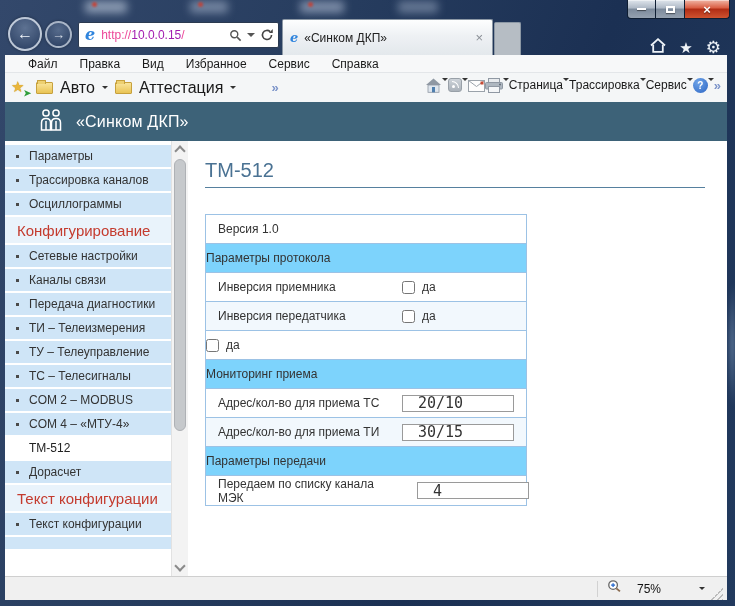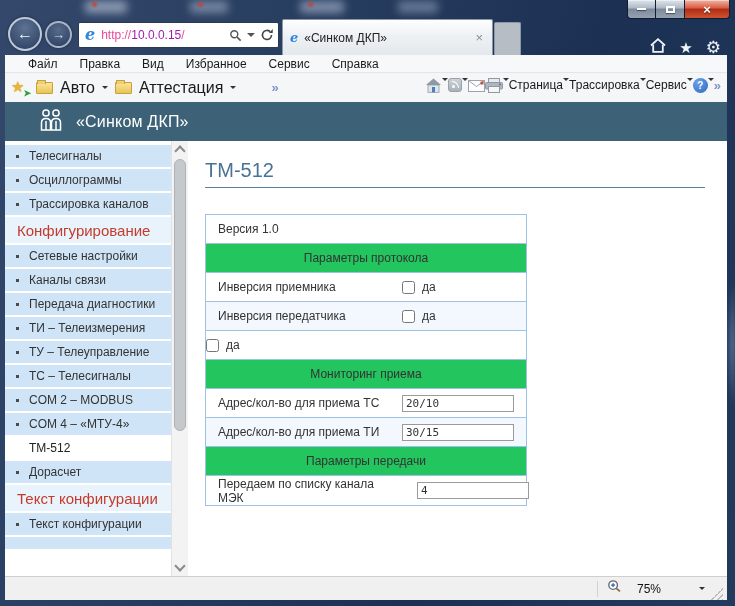--- a/index.html
+++ b/index.html
@@ -122,27 +122,27 @@
     border:1px solid #aeb1b5; border-radius:7px; }
 
   .content { flex:1; background:#fff; padding:18px 0 0 17px; overflow:hidden; }
   .page-heading { font-size:20px; color:#4a7293; padding-bottom:5px; border-bottom:1px solid #56809e; width:500px; }
 
   .cfg-table { margin-top:26px; width:322px; border:1px solid #9cc2e5; }
   .trow { height:29px; display:flex; align-items:center; border-bottom:1px solid #9cc2e5;
     background:#fff; font-size:12px; color:#333; }
   .trow:last-child { border-bottom:none;gap:15px; }
   .trow.alt { background:#f2f8fd; }
-  .trow.thead { background:#22c55e; justify-content:center; }
+  .trow.thead { background:#7dd3fc; }
   .t-label { padding-left:12px; width:196px; flex:none; }
   .t-label.wide { width:auto; }
   .t-ctrl { display:flex; align-items:center; gap:7px; }
   .t-ctrl input[type=checkbox] { width:13px; height:13px; margin:0; }
   .t-input { width:112px; height:17px; border:1px solid #9a9a9a; font-family:"DejaVu Sans Mono",monospace;
-    font-size:11px; color:#333; padding:0 3px; }
+    font-size:15px; color:#333; padding:0 15px; }
 
   
   .statusbar { height:24px; background:#f0f0f0; border-top:1px solid #cfcfcf;
     display:flex; align-items:center; justify-content:flex-end; padding-right:4px; position:relative; }
   .status-sep { width:1px; height:16px; background:#d2d2d2; margin-right:9px; }
   .zoom-text { font-size:12px; color:#111; margin-left:15px; }
   .zoom-caret { margin-left:38px; }
   .grip { width:12px; height:12px; margin-left:6px; align-self:flex-end;
     background:
       linear-gradient(135deg,transparent 50%,#bbb 50%,#bbb 58%,transparent 58%,transparent 72%,#bbb 72%,#bbb 80%,transparent 80%,transparent 92%,#bbb 92%);
@@ -293,23 +293,23 @@
           <path d="M13.5 22v-7.2c0-2.6 2-4.2 4.5-4.2s4.5 1.6 4.5 4.2V22z"></path>
           <line x1="8" y1="13" x2="8" y2="22"></line>
             <line x1="18" y1="13" x2="18" y2="22"></line>
         </svg>
       </span>
       <span class="app-title">«Синком ДКП»</span>
     </div>
 
     <div class="bodyrow">
       <div class="sidebar">
-          <div class="s-item">Телесигналы</div>
+          <div class="s-item">Параметры</div>
+          <div class="s-item">Трассировка каналов</div>
           <div class="s-item">Осциллограммы</div>
-          <div class="s-item">Трассировка каналов</div>
           <div class="s-header">Конфигурирование</div>
           <div class="s-item">Сетевые настройки</div>
           <div class="s-item">Каналы связи</div>
           <div class="s-item">Передача диагностики</div>
           <div class="s-item">ТИ – Телеизмерения</div>
           <div class="s-item">ТУ – Телеуправление</div>
           <div class="s-item">ТС – Телесигналы</div>
           <div class="s-item">COM 2 – MODBUS</div>
           <div class="s-item">COM 4 – «МТУ-4»</div>
           <div class="s-item selected">ТМ-512</div>

